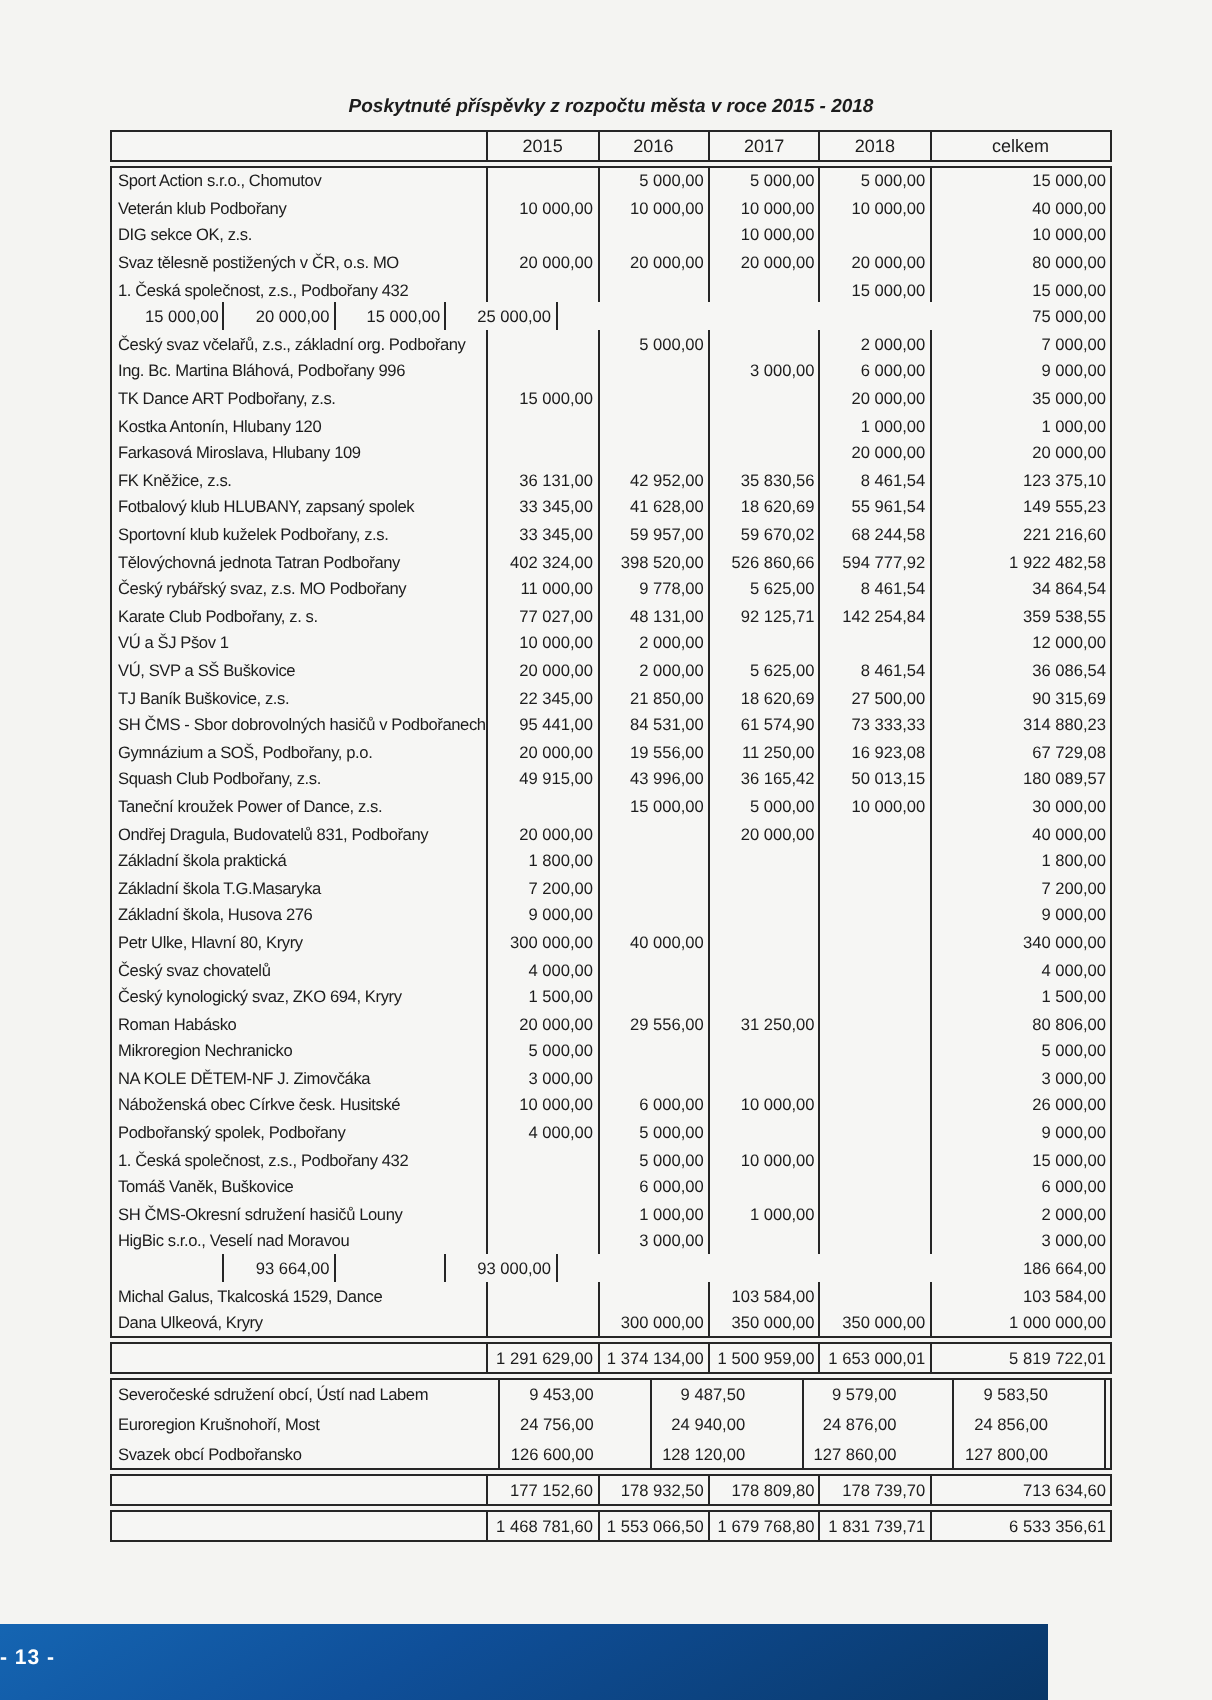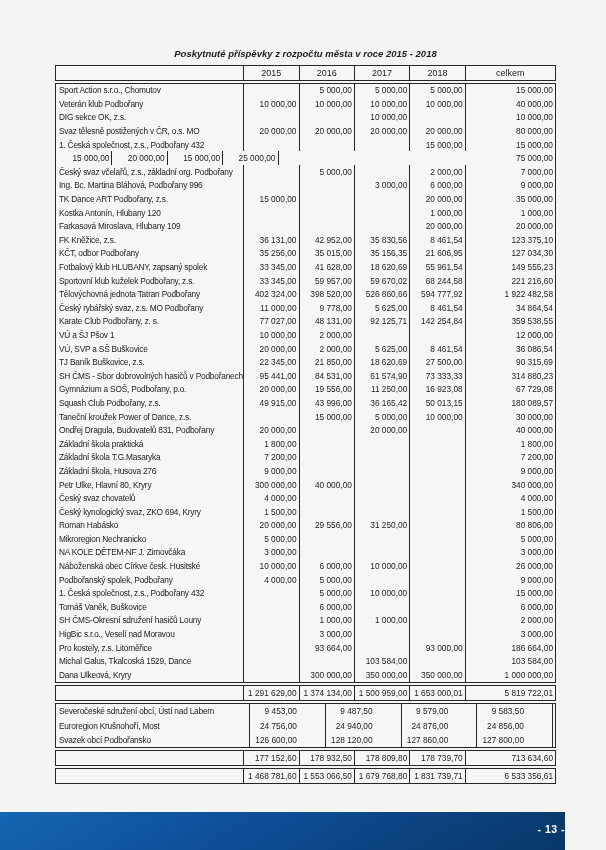--- a/index.html
+++ b/index.html
@@ -38,25 +38,25 @@
     font-size:8.3px;
     overflow:hidden;white-space:nowrap;
   }
   .c + .c{border-left:1.3px solid #262626;}
   .c.name{width:37.5%;padding-left:3px;letter-spacing:-0.2px;}
   .c.num{width:11.1%;justify-content:flex-end;padding-right:2px;}
   .c.tot{width:auto;flex:1;}
   .box.header .c.num,.box.header .c.tot{justify-content:center;font-size:9px;padding-right:0;}
   .page-footer{
     position:absolute;
-    left:0;bottom:0;width:565px;height:38px;
+    left:0;bottom:0;width:524px;height:38px;
     background:linear-gradient(150deg,#1565b2 0%,#0f4f99 40%,#093768 100%);
     box-sizing:border-box;
     padding-top:7px;
-    text-align:right;
+    text-align:left;
   }
   .page-number{
     color:#ffffff;
     font-size:10.5px;
     font-weight:bold;
     letter-spacing:0.5px;
   }
 </style>
 </head>
 <body>
@@ -164,28 +164,20 @@
       </div>
       <div class="row">
         <div class="c name">FK Kněžice, z.s.</div>
         <div class="c num">36 131,00</div>
         <div class="c num">42 952,00</div>
         <div class="c num">35 830,56</div>
         <div class="c num">8 461,54</div>
         <div class="c num tot">123 375,10</div>
       </div>
       <div class="row">
-        <div class="c name">KČT, odbor Podbořany</div>
-        <div class="c num">35 256,00</div>
-        <div class="c num">35 015,00</div>
-        <div class="c num">35 156,35</div>
-        <div class="c num">21 606,95</div>
-        <div class="c num tot">127 034,30</div>
-      </div>
-      <div class="row">
         <div class="c name">Fotbalový klub HLUBANY, zapsaný spolek</div>
         <div class="c num">33 345,00</div>
         <div class="c num">41 628,00</div>
         <div class="c num">18 620,69</div>
         <div class="c num">55 961,54</div>
         <div class="c num tot">149 555,23</div>
       </div>
       <div class="row">
         <div class="c name">Sportovní klub kuželek Podbořany, z.s.</div>
         <div class="c num">33 345,00</div>
@@ -396,21 +388,20 @@
       </div>
       <div class="row">
         <div class="c name">HigBic s.r.o., Veselí nad Moravou</div>
         <div class="c num"></div>
         <div class="c num">3 000,00</div>
         <div class="c num"></div>
         <div class="c num"></div>
         <div class="c num tot">3 000,00</div>
       </div>
       <div class="row">
-        <div class="c name">Pro kostely, z.s. Litoměřice</div>
         <div class="c num"></div>
         <div class="c num">93 664,00</div>
         <div class="c num"></div>
         <div class="c num">93 000,00</div>
         <div class="c num tot">186 664,00</div>
       </div>
       <div class="row">
         <div class="c name">Michal Galus, Tkalcoská 1529, Dance</div>
         <div class="c num"></div>
         <div class="c num"></div>

